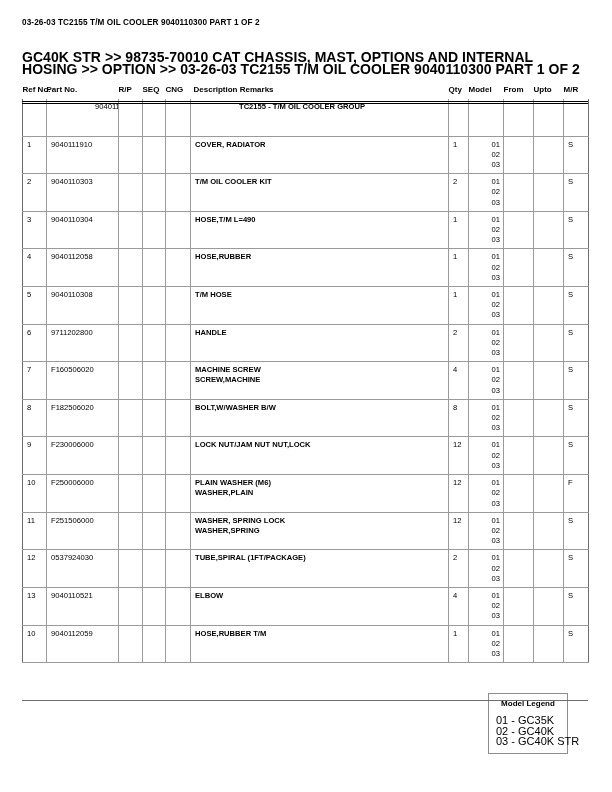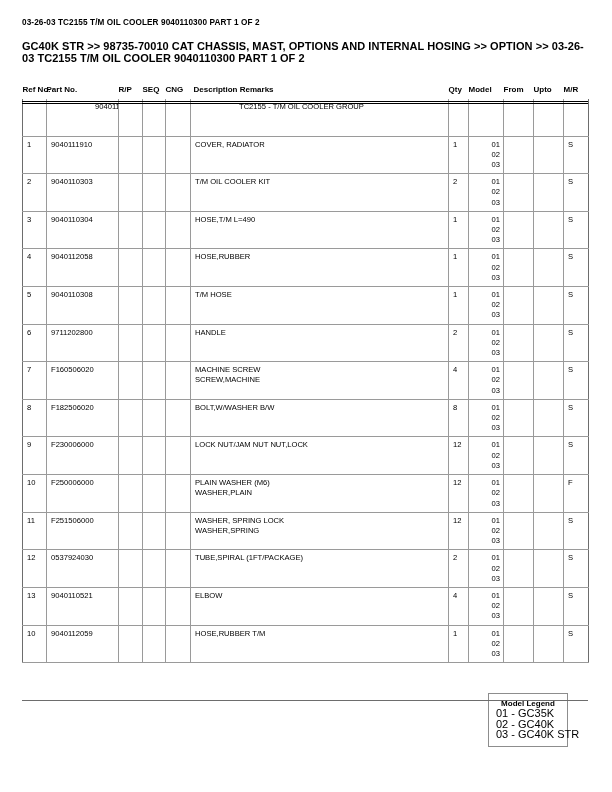--- a/index.html
+++ b/index.html
@@ -29,23 +29,23 @@
     left: 22px;
     top: 18px;
     font-size: 8.2px;
     font-weight: bold;
     letter-spacing: 0.1px;
     white-space: nowrap;
   }
   .breadcrumb {
     position: absolute;
     left: 22px;
-    top: 41px;
+    top: 52px;
     width: 566px;
-    font-size: 11px;
+    font-size: 14px;
     font-weight: bold;
     line-height: 11.5px;
     letter-spacing: 0.05px;
   }
 
   
   .table-wrap {
     position: absolute;
     left: 22px;
     top: 85px;
@@ -103,21 +103,21 @@
   col.w-seq  { width: 23px; }
   col.w-cng  { width: 25px; }
   col.w-desc { width: 258px; }
   col.w-qty  { width: 20px; }
   col.w-model{ width: 35px; }
   col.w-from { width: 30px; }
   col.w-upto { width: 30px; }
   col.w-mr   { width: 25px; }
 
   .model-cell span { display: block; text-align: right; }
-  .desc-line { display: block; }
+  .desc-line { display: block; font-weight: bold; }
 
   .tbl-bottom {
     position: absolute;
     left: 22px;
     width: 566px;
     height: 0;
     border-top: 0.8px solid #6d6d6d;
   }
 
   
@@ -128,21 +128,21 @@
     width: 80px;
     border: 1.3px solid #8d8d8d;
     background: #ffffff;
     padding: 5px 7px 6px 7px;
     box-sizing: border-box;
   }
   .legend-title {
     font-size: 8px;
     font-weight: bold;
     text-align: center;
-    margin-bottom: 0;
+    margin-bottom: 7px;
     white-space: nowrap;
   }
   .legend-item {
     font-size: 11px;
     line-height: 10.5px;
     white-space: nowrap;
   }
 </style>
 </head>
 <body>

